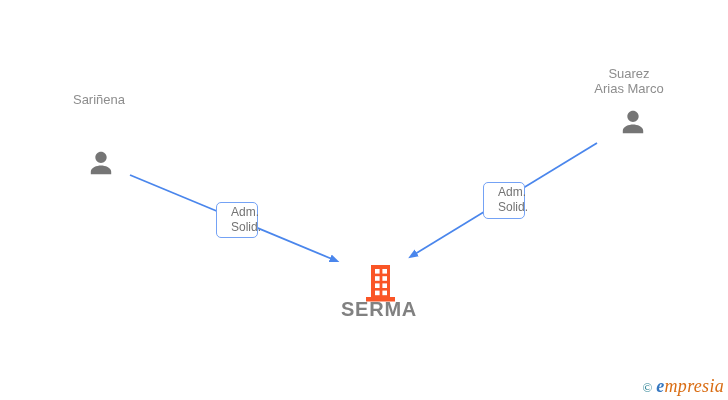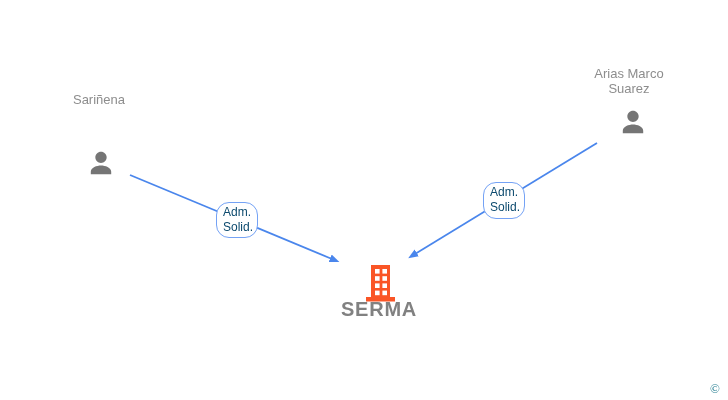--- a/index.html
+++ b/index.html
@@ -39,25 +39,25 @@
     font-weight: bold;
     letter-spacing: 0.8px;
     line-height: 15px;
     cursor: pointer;
   }
   .relation-box {
     position: absolute;
     box-sizing: border-box;
     background: #ffffff;
     border: 1.5px solid #74a2f5;
-    border-radius: 13px;
-    color: #0c4a6e;
+    border-radius: 5px;
+    color: #737373;
     font-size: 12px;
     line-height: 15px;
-    padding: 2px 0 2px 6px;
+    padding: 2px 0 2px 14px;
   }
   .relation-box div { white-space: nowrap; }
   .logo {
     position: absolute;
     right: 4px; bottom: 3px;
     display: flex;
     align-items: baseline;
     cursor: pointer;
   }
   .logo .copy {
@@ -95,22 +95,22 @@
   </div>
   <div class="node-icon" style="left:84px; top:146px;">
     <span>
       <svg width="34" height="34" viewBox="0 0 24 24">
         <path fill="#757575" d="M12 12c2.21 0 4-1.79 4-4s-1.79-4-4-4-4 1.79-4 4 1.79 4 4 4zm0 1.8c-2.9 0-7.2 1.45-7.2 4.35V20h14.4v-1.85c0-2.9-4.3-4.35-7.2-4.35z"></path>
       </svg>
     </span>
   </div>
 
   <div class="node-label" style="left:569px; top:66px; width:120px;">
+    <div>Suarez</div>
     <div>Arias Marco</div>
-    <div>Suarez</div>
   </div>
   <div class="node-icon" style="left:616px; top:105px;">
     <span>
       <svg width="34" height="34" viewBox="0 0 24 24">
         <path fill="#757575" d="M12 12c2.21 0 4-1.79 4-4s-1.79-4-4-4-4 1.79-4 4 1.79 4 4 4zm0 1.8c-2.9 0-7.2 1.45-7.2 4.35V20h14.4v-1.85c0-2.9-4.3-4.35-7.2-4.35z"></path>
       </svg>
     </span>
   </div>
 
   <div class="relation-box" style="left:216px; top:202px; width:42px; height:36px;">
@@ -138,15 +138,16 @@
         <rect x="20.4" y="26.6" width="4.6" height="4.6" fill="#ffffff"></rect>
       </svg>
     </span>
   </div>
   <div class="company-label" style="left:319px; top:302px; width:120px;">
     <div>SERMA</div>
   </div>
 
   <div class="logo">
     <span class="copy">©</span>
+    <span class="brand"><span class="e">e</span><span class="rest">mpresia</span></span>
   </div>
 
 </div>
 
 </body></html>

